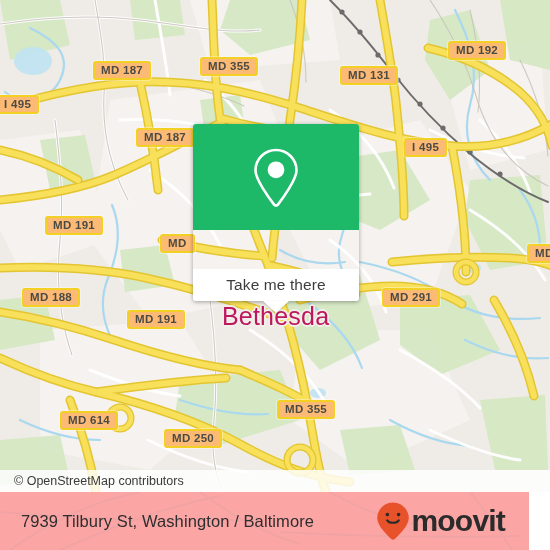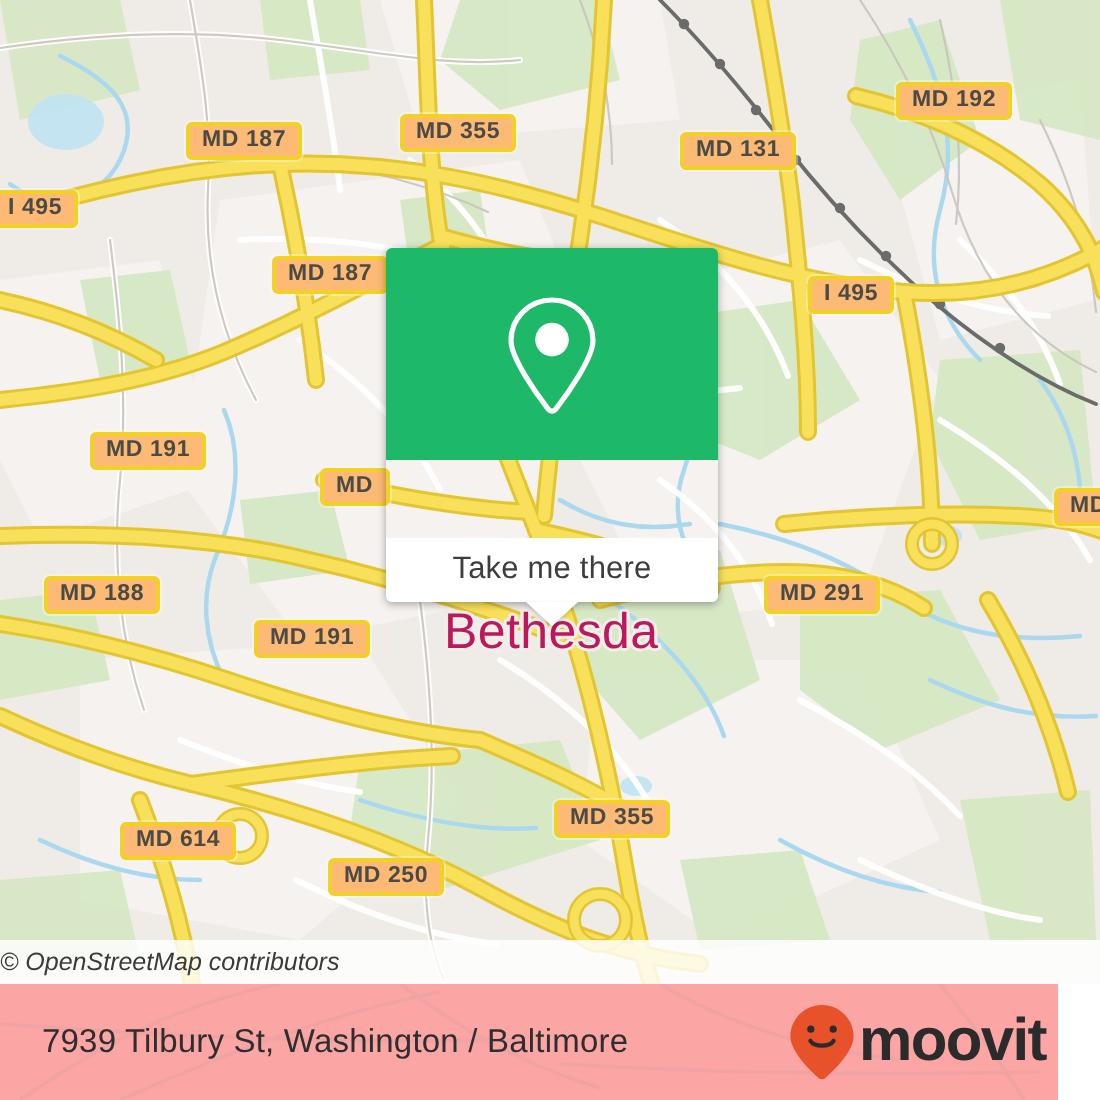--- a/index.html
+++ b/index.html
@@ -124,23 +124,22 @@
     width: 550px;
     height: 22px;
     background: rgba(255,255,255,.82);
     display: flex;
     align-items: center;
   }
   .attribution-text {
     color: #3a3a3a;
     font-family: "Liberation Sans", sans-serif;
     font-size: 12.5px;
-    padding-left: 0;
+    padding-left: 14px;
     white-space: nowrap;
-    font-style: italic;
   }
 
   
   .footer {
     position: absolute;
     left: 0;
     top: 492px;
     width: 529px;
     height: 58px;
     background: #fca5a5;
@@ -154,21 +153,21 @@
     font-family: "Liberation Sans", sans-serif;
     font-size: 16.5px;
     padding-left: 21px;
     white-space: nowrap;
     letter-spacing: .1px;
     z-index: 2;
   }
   .footer-brand {
     display: flex;
     align-items: center;
-    padding-right: 6px;
+    padding-right: 24px;
     z-index: 2;
   }
   .footer-brand-word {
     color: #2b2b2b;
     font-family: "Liberation Sans", sans-serif;
     font-size: 30px;
     font-weight: bold;
     letter-spacing: -.8px;
     line-height: 1;
     margin-left: 1px;

